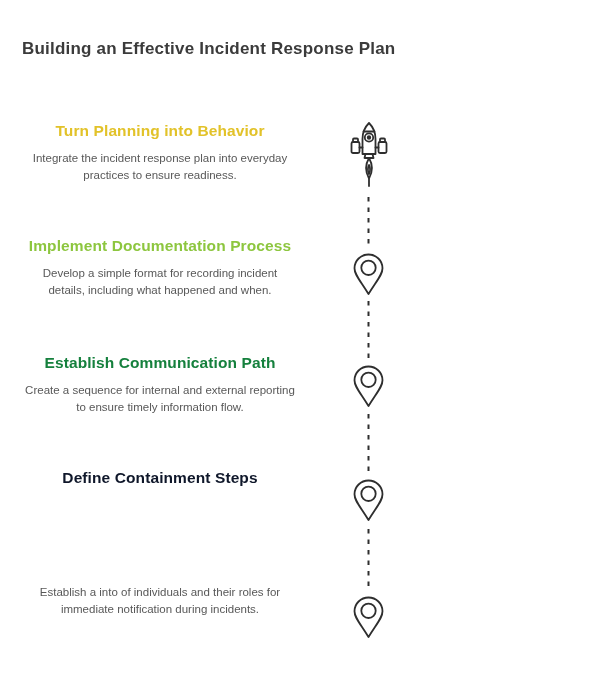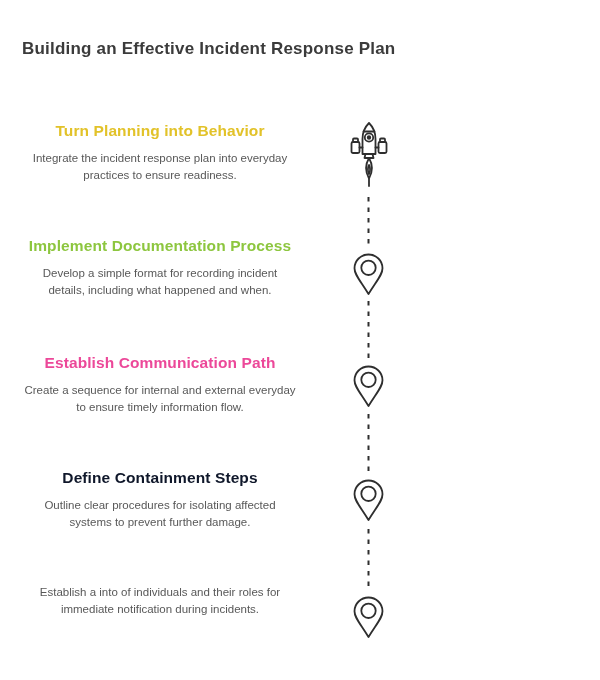--- a/index.html
+++ b/index.html
@@ -77,27 +77,26 @@
     <h3 style="color: rgb(226, 194, 41);">Turn Planning into Behavior</h3>
     <p>Integrate the incident response plan into everyday practices to ensure readiness.</p>
   </div>
 
   <div class="step step-2">
     <h3 style="color: rgb(141, 198, 63);">Implement Documentation Process</h3>
     <p>Develop a simple format for recording incident details, including what happened and when.</p>
   </div>
 
   <div class="step step-3">
-    <h3 style="color: #ec4899;">Establish Communication Path</h3>
-    <p>Create a sequence for internal and external everyday to ensure timely information flow.</p>
+    <h3 style="color: #15803d;">Establish Communication Path</h3>
+    <p>Create a sequence for internal and external reporting to ensure timely information flow.</p>
   </div>
 
   <div class="step step-4">
     <h3 style="color: #0f172a;">Define Containment Steps</h3>
-    <p>Outline clear procedures for isolating affected systems to prevent further damage.</p>
   </div>
 
   <div class="step step-5">
     <p>Establish a into of individuals and their roles for immediate notification during incidents.</p>
   </div>
 
   <svg class="timeline-icon rocket" width="38" height="68" viewBox="0 0 38 68">
     <g class="lineart" stroke-width="1.7">
       <path d="M19 2 C14.5 6.5 12.5 11 12.5 18 L12.5 33 L25.5 33 L25.5 18 C25.5 11 23.5 6.5 19 2 Z"></path>
       <path d="M13.5 10.5 L24.5 10.5"></path>

